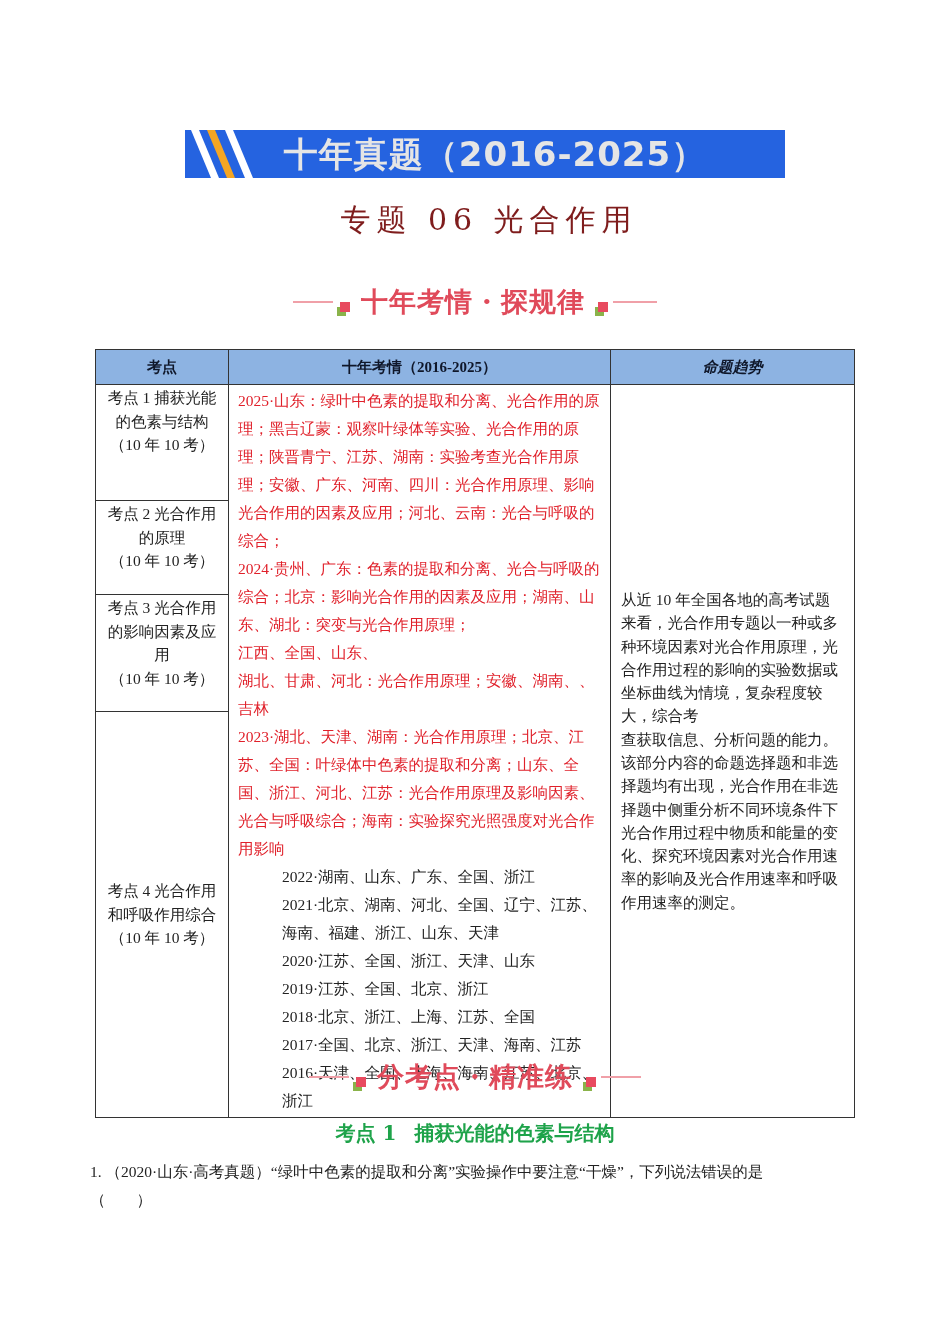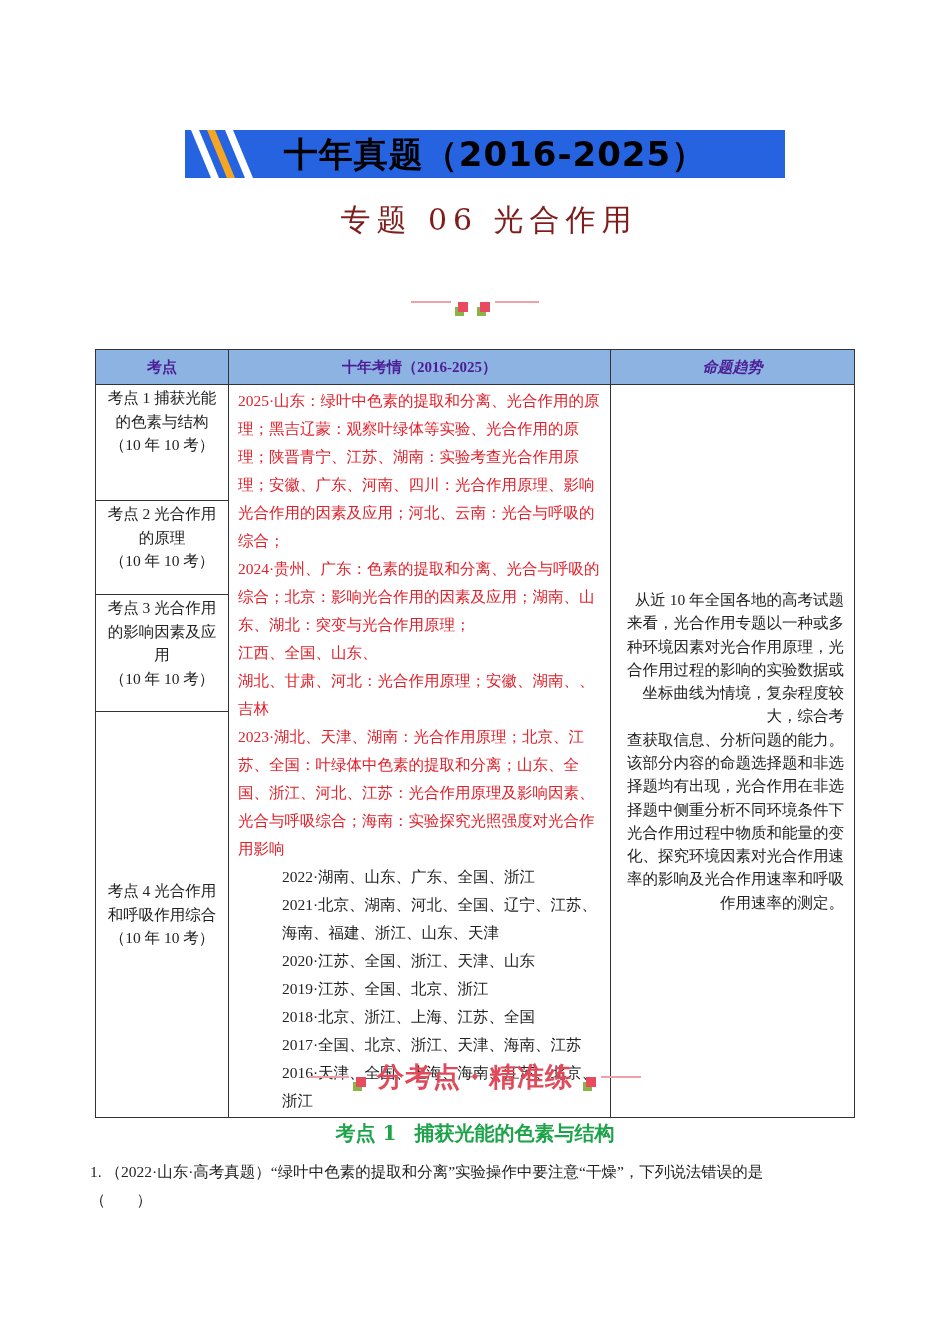--- a/index.html
+++ b/index.html
@@ -4,51 +4,51 @@
 <style>
   html, body { margin: 0; padding: 0; background: #ffffff; }
   body { width: 950px; height: 1344px; position: relative; overflow: hidden;
          font-family: "Liberation Serif", "DejaVu Serif", serif; color: #222; }
 
   
   .banner { position: absolute; left: 185px; top: 130px; width: 600px; height: 48px;
             background: #2563e0; overflow: hidden; }
   .banner .stripes { position: absolute; left: 0; top: 0; width: 80px; height: 48px; }
   .banner-title { position: absolute; left: 0; right: 0; top: 0; height: 48px; line-height: 48px;
-                  text-align: center; color: #000000; font-family: "DejaVu Sans", sans-serif;
+                  text-align: center; color: #e5e5e5; font-family: "DejaVu Sans", sans-serif;
                   font-weight: bold; font-size: 34px; letter-spacing: 1px; padding-left: 20px; }
 
   .topic-title { position: absolute; left: 0; right: 0; top: 200px; text-align: center;
                  font-family: "DejaVu Serif", serif; font-weight: normal; font-size: 30px;
                  letter-spacing: 6px; color: #7f1d1d; margin-left: 28px; }
 
   .section-deco { position: absolute; left: 0; right: 0; height: 40px; display: flex;
                   justify-content: center; align-items: center; }
   .section-deco .line { width: 40px; height: 2px; background: #f0a0a8; }
   .section-deco .sq { position: relative; width: 14px; height: 14px; margin: 0 4px; align-self: flex-end; margin-bottom: 6px; }
   .section-deco .sq .g { position: absolute; left: 0; top: 5px; width: 9px; height: 9px; background: #8ab34a; }
   .section-deco .sq .r { position: absolute; left: 3px; top: 0; width: 10px; height: 10px; background: #e84a5f; }
   .section-deco .txt { font-family: "DejaVu Sans", sans-serif; font-weight: bold; font-size: 27px;
                        color: #e04a5a; padding: 0 6px; letter-spacing: 1px; }
 
   
   table.exam { position: absolute; left: 95px; top: 349px; width: 760px; border-collapse: collapse;
                font-size: 15.5px; }
   table.exam th { background: #8db3e2; height: 32px; font-weight: bold; font-size: 15px;
-                  border: 1px solid #333; font-family: "Liberation Serif", serif; color: #4c1d95; }
+                  border: 1px solid #333; font-family: "Liberation Serif", serif; color: #0f172a; }
   table.exam td { border: 1px solid #333; vertical-align: top; }
   .col-point { width: 125px; }
   .col-hist { width: 365px; }
   .col-trend { width: 232px; font-style: italic; }
   .point-cell { text-align: center; line-height: 23.5px; padding: 1px 6px; color: #222; }
   .hist-cell { padding: 2px 8px 2px 9px; line-height: 28px; }
   .hist-cell .entry { display: block; }
   .hist-cell .red { color: #e0202a; }
   .hist-cell .black { color: #222; margin-left: 44px; }
-  .trend-cell { vertical-align: middle !important; padding: 0 10px; line-height: 23.3px; color: #222; text-align: right; }
+  .trend-cell { vertical-align: middle !important; padding: 0 10px; line-height: 23.3px; color: #222; }
 
   .kp-title { position: absolute; left: 0; right: 0; top: 1120px; text-align: center;
               color: #1ea34a; font-weight: bold; font-size: 20px; font-family: "DejaVu Serif", serif; }
   .kp-title .gap { display: inline-block; width: 18px; }
 
   .question { position: absolute; left: 90px; top: 1158px; width: 770px; font-size: 15.5px;
               line-height: 28px; color: #222; }
   .question .num { font-weight: normal; }
 </style>
 </head>
@@ -64,20 +64,21 @@
 </div>
 
 <div class="topic-title">专题 06  光合作用</div>
 
 <div class="section-deco" style="top:282px;">
   <span class="line"></span>
   <span class="sq">
       <span class="g"></span>
       <span class="r"></span>
     </span>
+  <span class="txt">十年考情・探规律</span>
   <span class="sq">
       <span class="g"></span>
       <span class="r"></span>
     </span>
   <span class="line" style="width:44px"></span>
 </div>
 
 <table class="exam">
   <thead>
     <tr>
@@ -146,15 +147,15 @@
     </span>
   <span class="line"></span>
 </div>
 
 <div class="kp-title">
   <span>考点 1</span><span class="gap"></span><span>捕获光能的色素与结构</span>
 </div>
 
 <div class="question">
   <span class="num">1.</span>
-  <span>（2022·山东·高考真题）</span><span>“绿叶中色素的提取和分离”实验操作中要注意“干燥”，下列说法错误的是</span><br>
+  <span>（2020·山东·高考真题）</span><span>“绿叶中色素的提取和分离”实验操作中要注意“干燥”，下列说法错误的是</span><br>
   <span>（　　）</span>
 </div>
 
 </body></html>

